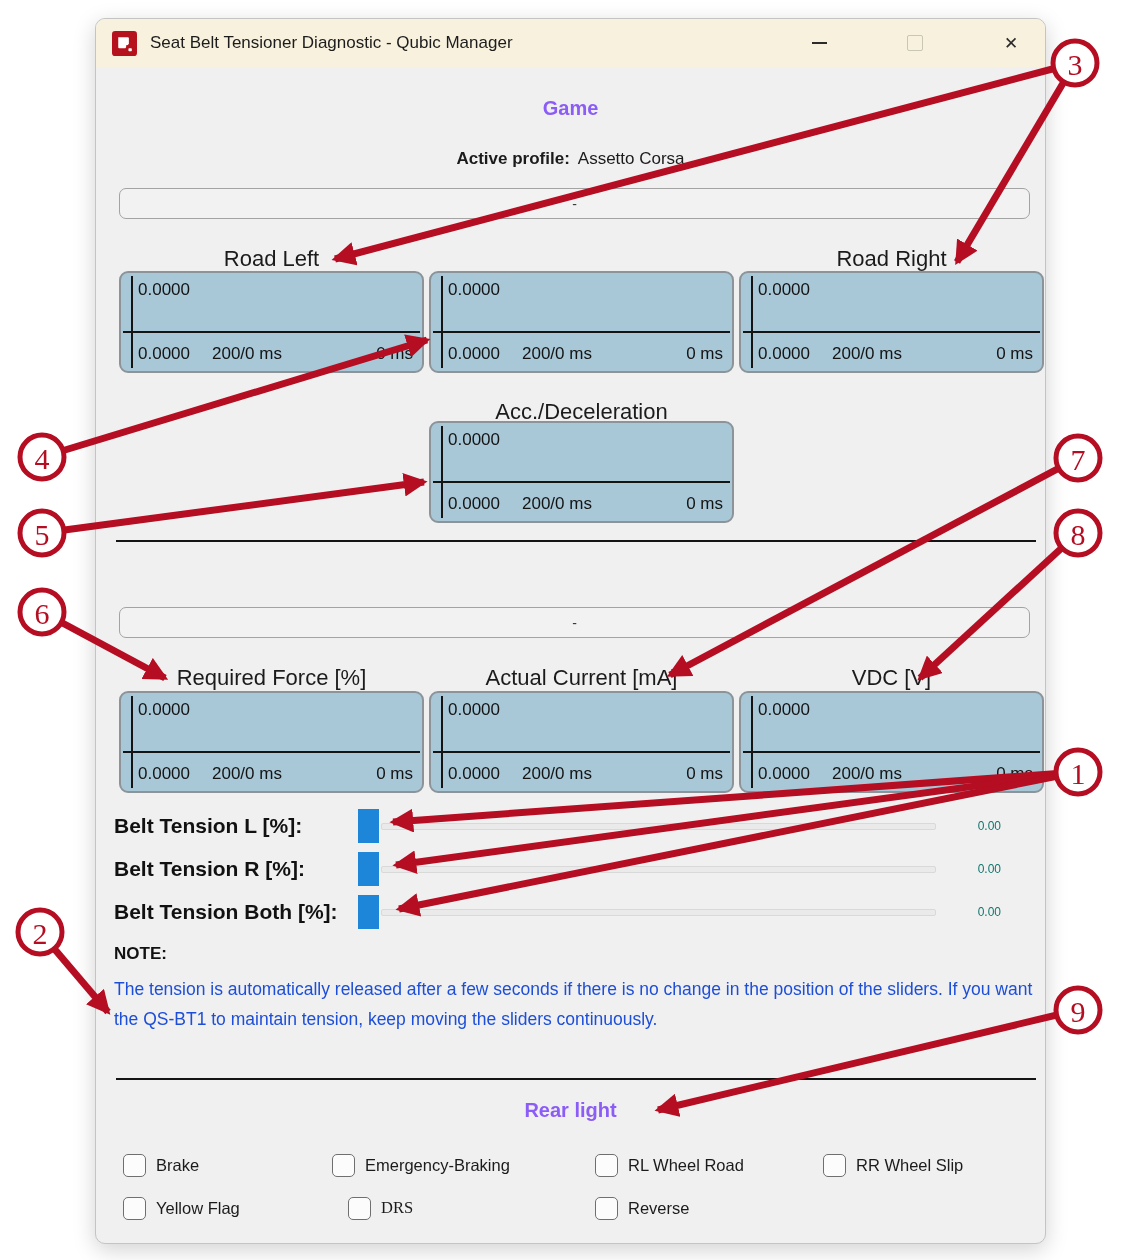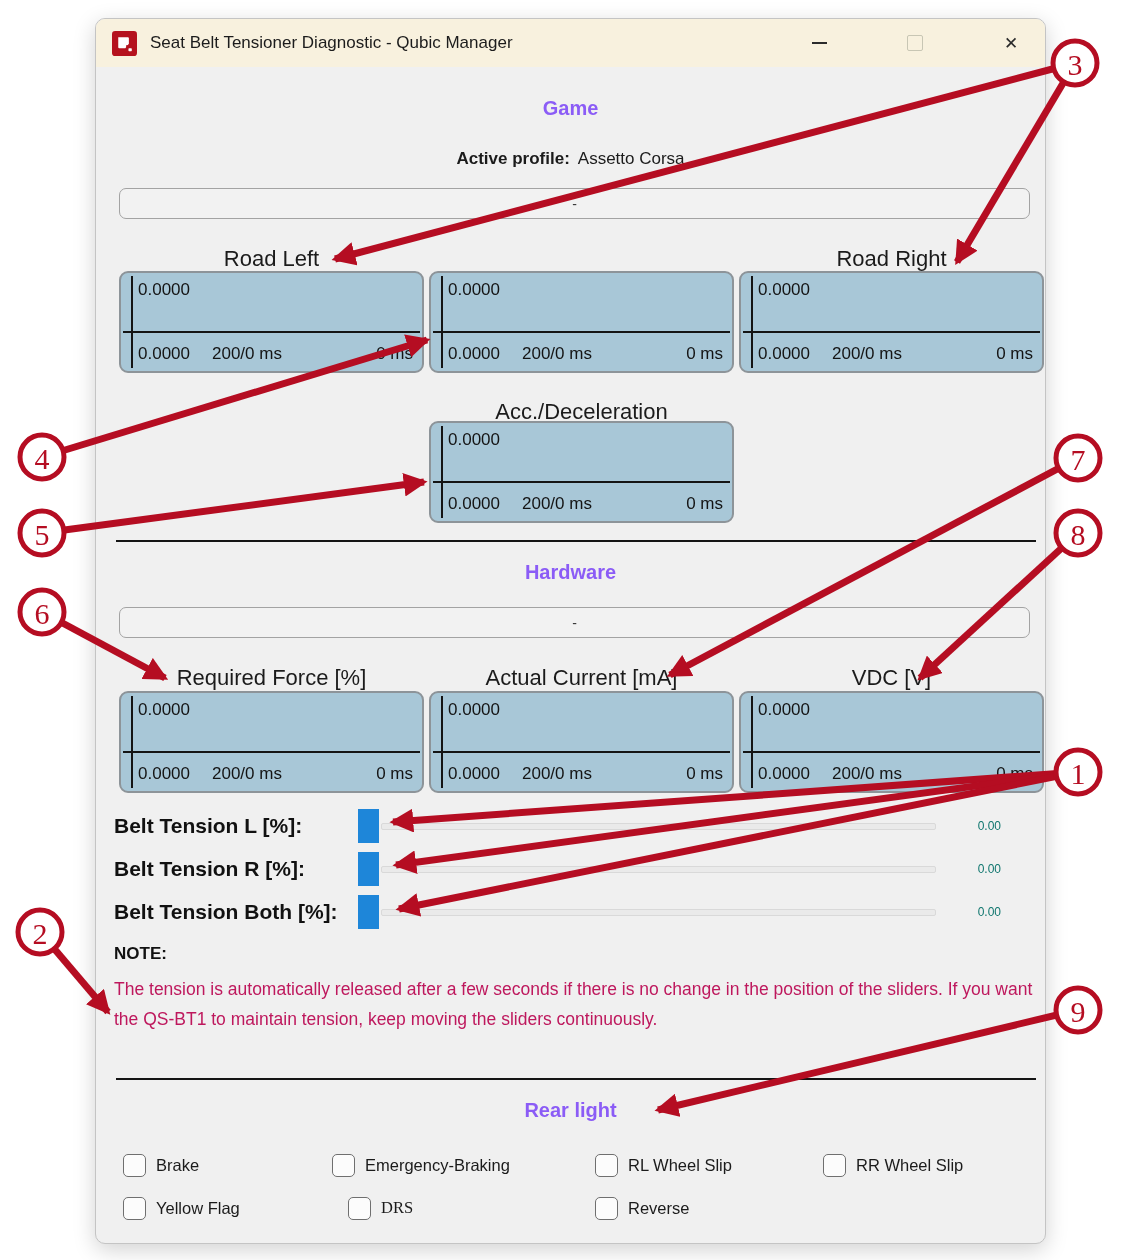--- a/index.html
+++ b/index.html
@@ -54,21 +54,21 @@
 
   .divider{height:2px;background:#141414;left:20px;width:920px;}
 
   .slider-row{left:0;width:100%;height:34px;}
   .slider-label{position:absolute;left:18px;top:0;line-height:34px;font-size:21px;font-weight:bold;color:#111;}
   .slider-handle{position:absolute;left:262px;top:0;width:21px;height:34px;background:#1e86d9;}
   .slider-track{position:absolute;left:285px;top:14px;width:553px;height:5px;background:#eaeaea;border:1px solid #d9d9d9;border-radius:2px;}
   .slider-value{position:absolute;left:850px;top:0;width:55px;line-height:34px;text-align:right;font-size:12px;color:#0f766e;}
 
   .note-head{left:18px;font-size:17px;font-weight:bold;color:#111;}
-  .note-body{left:18px;width:925px;font-size:17.5px;line-height:30px;color:#be185d;}
+  .note-body{left:18px;width:925px;font-size:17.5px;line-height:30px;color:#1d4ed8;}
 
   .cb-item{height:22px;display:flex;align-items:center;cursor:default;}
   .cbx{width:21px;height:21px;border:1.5px solid #6f6f6f;border-radius:5px;background:#fcfcfc;flex:0 0 auto;}
   .cbl{margin-left:10px;font-size:16.5px;color:#1b1b1b;white-space:nowrap;}
 
   #annotation-overlay{position:absolute;left:0;top:0;width:1122px;height:1260px;pointer-events:none;z-index:50;}
 </style>
 </head>
 <body>
 
@@ -149,21 +149,20 @@
     <span class="gp-top">0.0000</span>
     <div class="gp-bottom">
         <span>0.0000</span>
         <span>200/0 ms</span>
       </div>
     <span class="gp-time">0 ms</span>
   </div>
 
   <div class="abs divider" style="top:521px;"></div>
 
-  <div class="abs center-text section-title" style="top:542px;">Hardware</div>
 
   <div class="abs status-bar" style="top:588px;">
     <span>-</span>
   </div>
 
   <span class="abs panel-label" style="left:23px;top:646px;">Required Force [%]</span>
   <span class="abs panel-label" style="left:333px;top:646px;">Actual Current [mA]</span>
   <span class="abs panel-label" style="left:643px;top:646px;">VDC [V]</span>
 
   <div class="abs gpanel" style="left:23px;top:672px;">
@@ -228,21 +227,21 @@
   <label class="abs cb-item" style="left:27px;top:1135px;">
     <span class="cbx"></span>
     <span class="cbl">Brake</span>
   </label>
   <label class="abs cb-item" style="left:236px;top:1135px;">
     <span class="cbx"></span>
     <span class="cbl">Emergency-Braking</span>
   </label>
   <label class="abs cb-item" style="left:499px;top:1135px;">
     <span class="cbx"></span>
-    <span class="cbl">RL Wheel Slip</span>
+    <span class="cbl">RL Wheel Road</span>
   </label>
   <label class="abs cb-item" style="left:727px;top:1135px;">
     <span class="cbx"></span>
     <span class="cbl">RR Wheel Slip</span>
   </label>
   <label class="abs cb-item" style="left:27px;top:1178px;">
     <span class="cbx"></span>
     <span class="cbl">Yellow Flag</span>
   </label>
   <label class="abs cb-item" style="left:252px;top:1178px;font-family:Liberation Serif, serif;">

